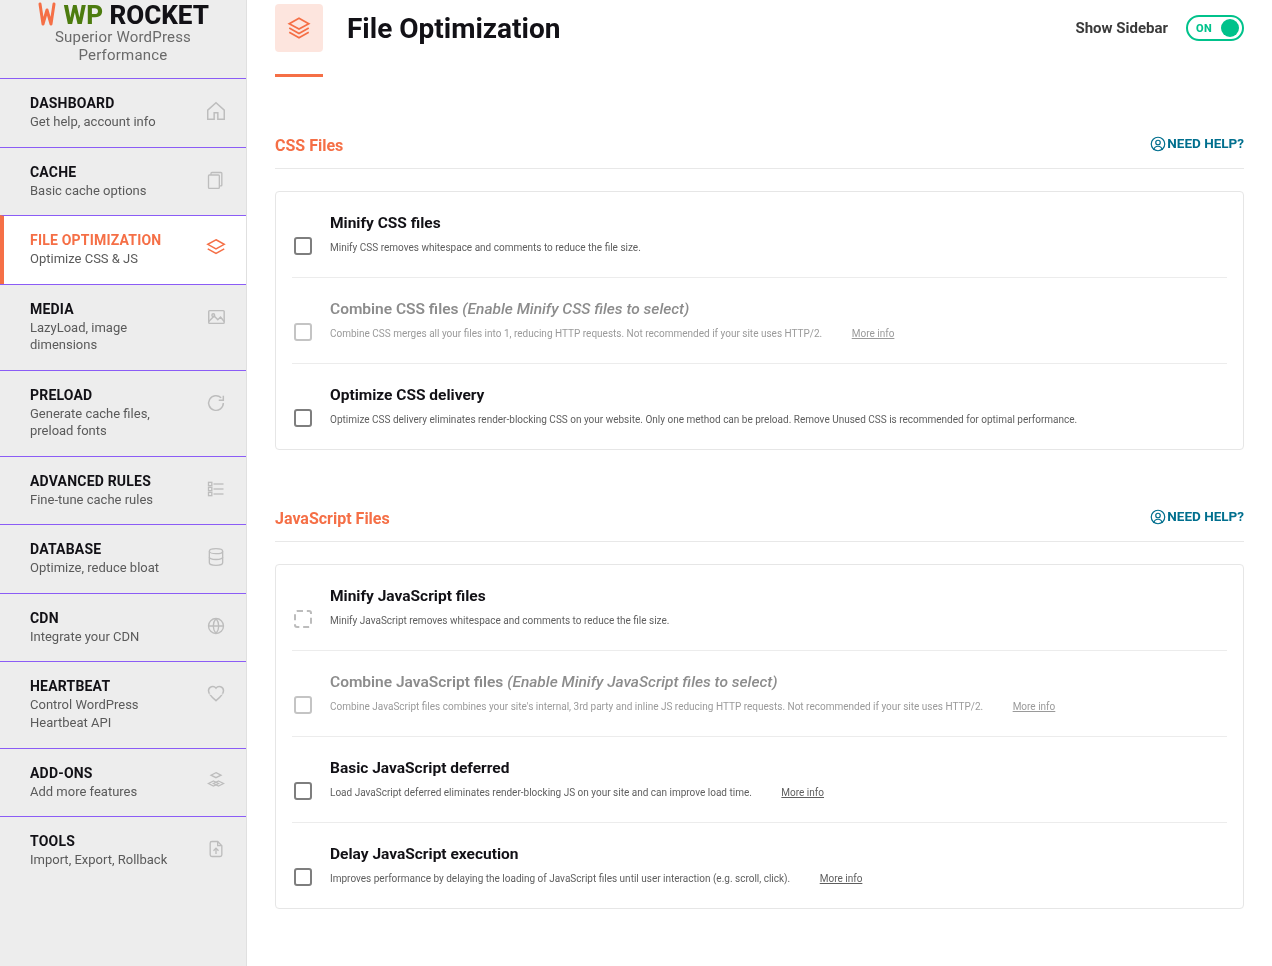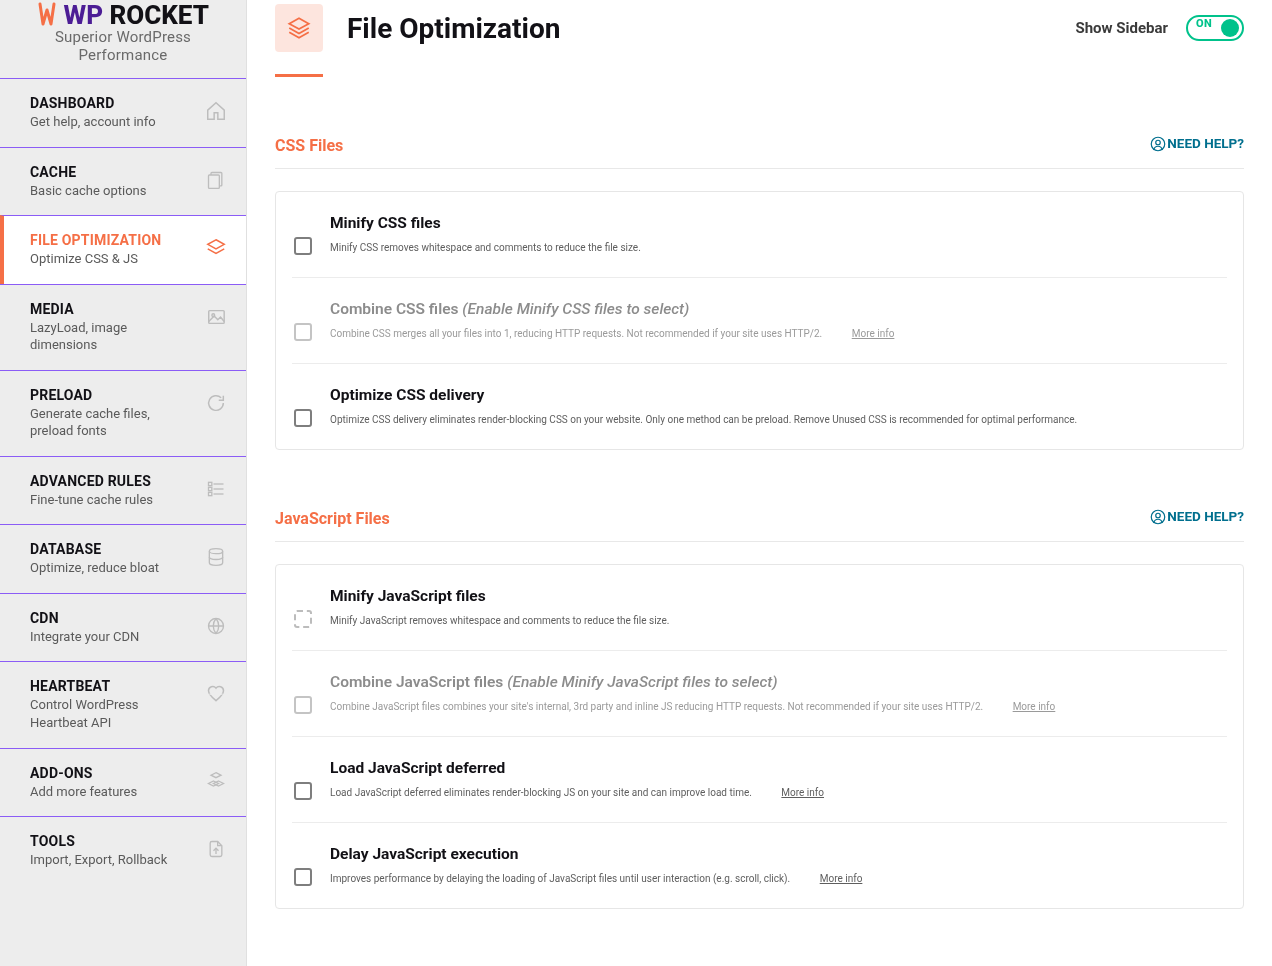--- a/index.html
+++ b/index.html
@@ -22,21 +22,21 @@
   .logo-block {
     padding: 0 16px 14px 16px;
     text-align: center;
   }
   .logo-main {
     font-weight: 800;
     font-size: 26px;
     letter-spacing: 0px;
     color: #121116;
   }
-  .logo-main .wp { color: #4c1d95; font-weight: 800; text-align: center; }
+  .logo-main .wp { color: #4d7c0f; font-weight: 800; text-align: center; }
   .logo-sub {
     font-size: 15px;
     color: #6a6a6a;
     letter-spacing: 0.2px;
     margin-top: -2px;
   }
   .nav { display: flex; flex-direction: column; }
   .nav-item {
     display: flex;
     align-items: flex-start;
@@ -98,21 +98,21 @@
     font-weight: 700;
     color: #121116;
   }
   .header-right { display: flex; align-items: center; gap: 18px; }
   .show-sidebar-label { font-weight: 700; color: #3a3a3a; font-size: 15px; }
   .toggle {
     width: 58px; height: 26px;
     border: 2px solid #00c28b;
     border-radius: 20px;
     position: relative;
-    display: flex; align-items: flex-start;
+    display: flex; align-items: center;
     padding: 0 4px;
     cursor: pointer;
   }
   .toggle .knob {
     width: 18px; height: 18px;
     background: #00c28b;
     border-radius: 50%;
     position: absolute;
     right: 3px; top: 2px;
   }
@@ -467,21 +467,21 @@
             </div>
             <div class="option-desc">
               <span>Combine JavaScript files combines your site's internal, 3rd party and inline JS reducing HTTP requests. Not recommended if your site uses HTTP/2. </span><span class="more-info">More info</span>
             </div>
           </div>
         </div>
 
         <div class="option">
           <div class="checkbox"></div>
           <div class="option-body">
-            <div class="option-label">Load JavaScript deferred</div>
+            <div class="option-label">Basic JavaScript deferred</div>
             <div class="option-desc">
               <span>Load JavaScript deferred eliminates render-blocking JS on your site and can improve load time. </span><span class="more-info">More info</span>
             </div>
           </div>
         </div>
 
         <div class="option">
           <div class="checkbox"></div>
           <div class="option-body">
             <div class="option-label">Delay JavaScript execution</div>

